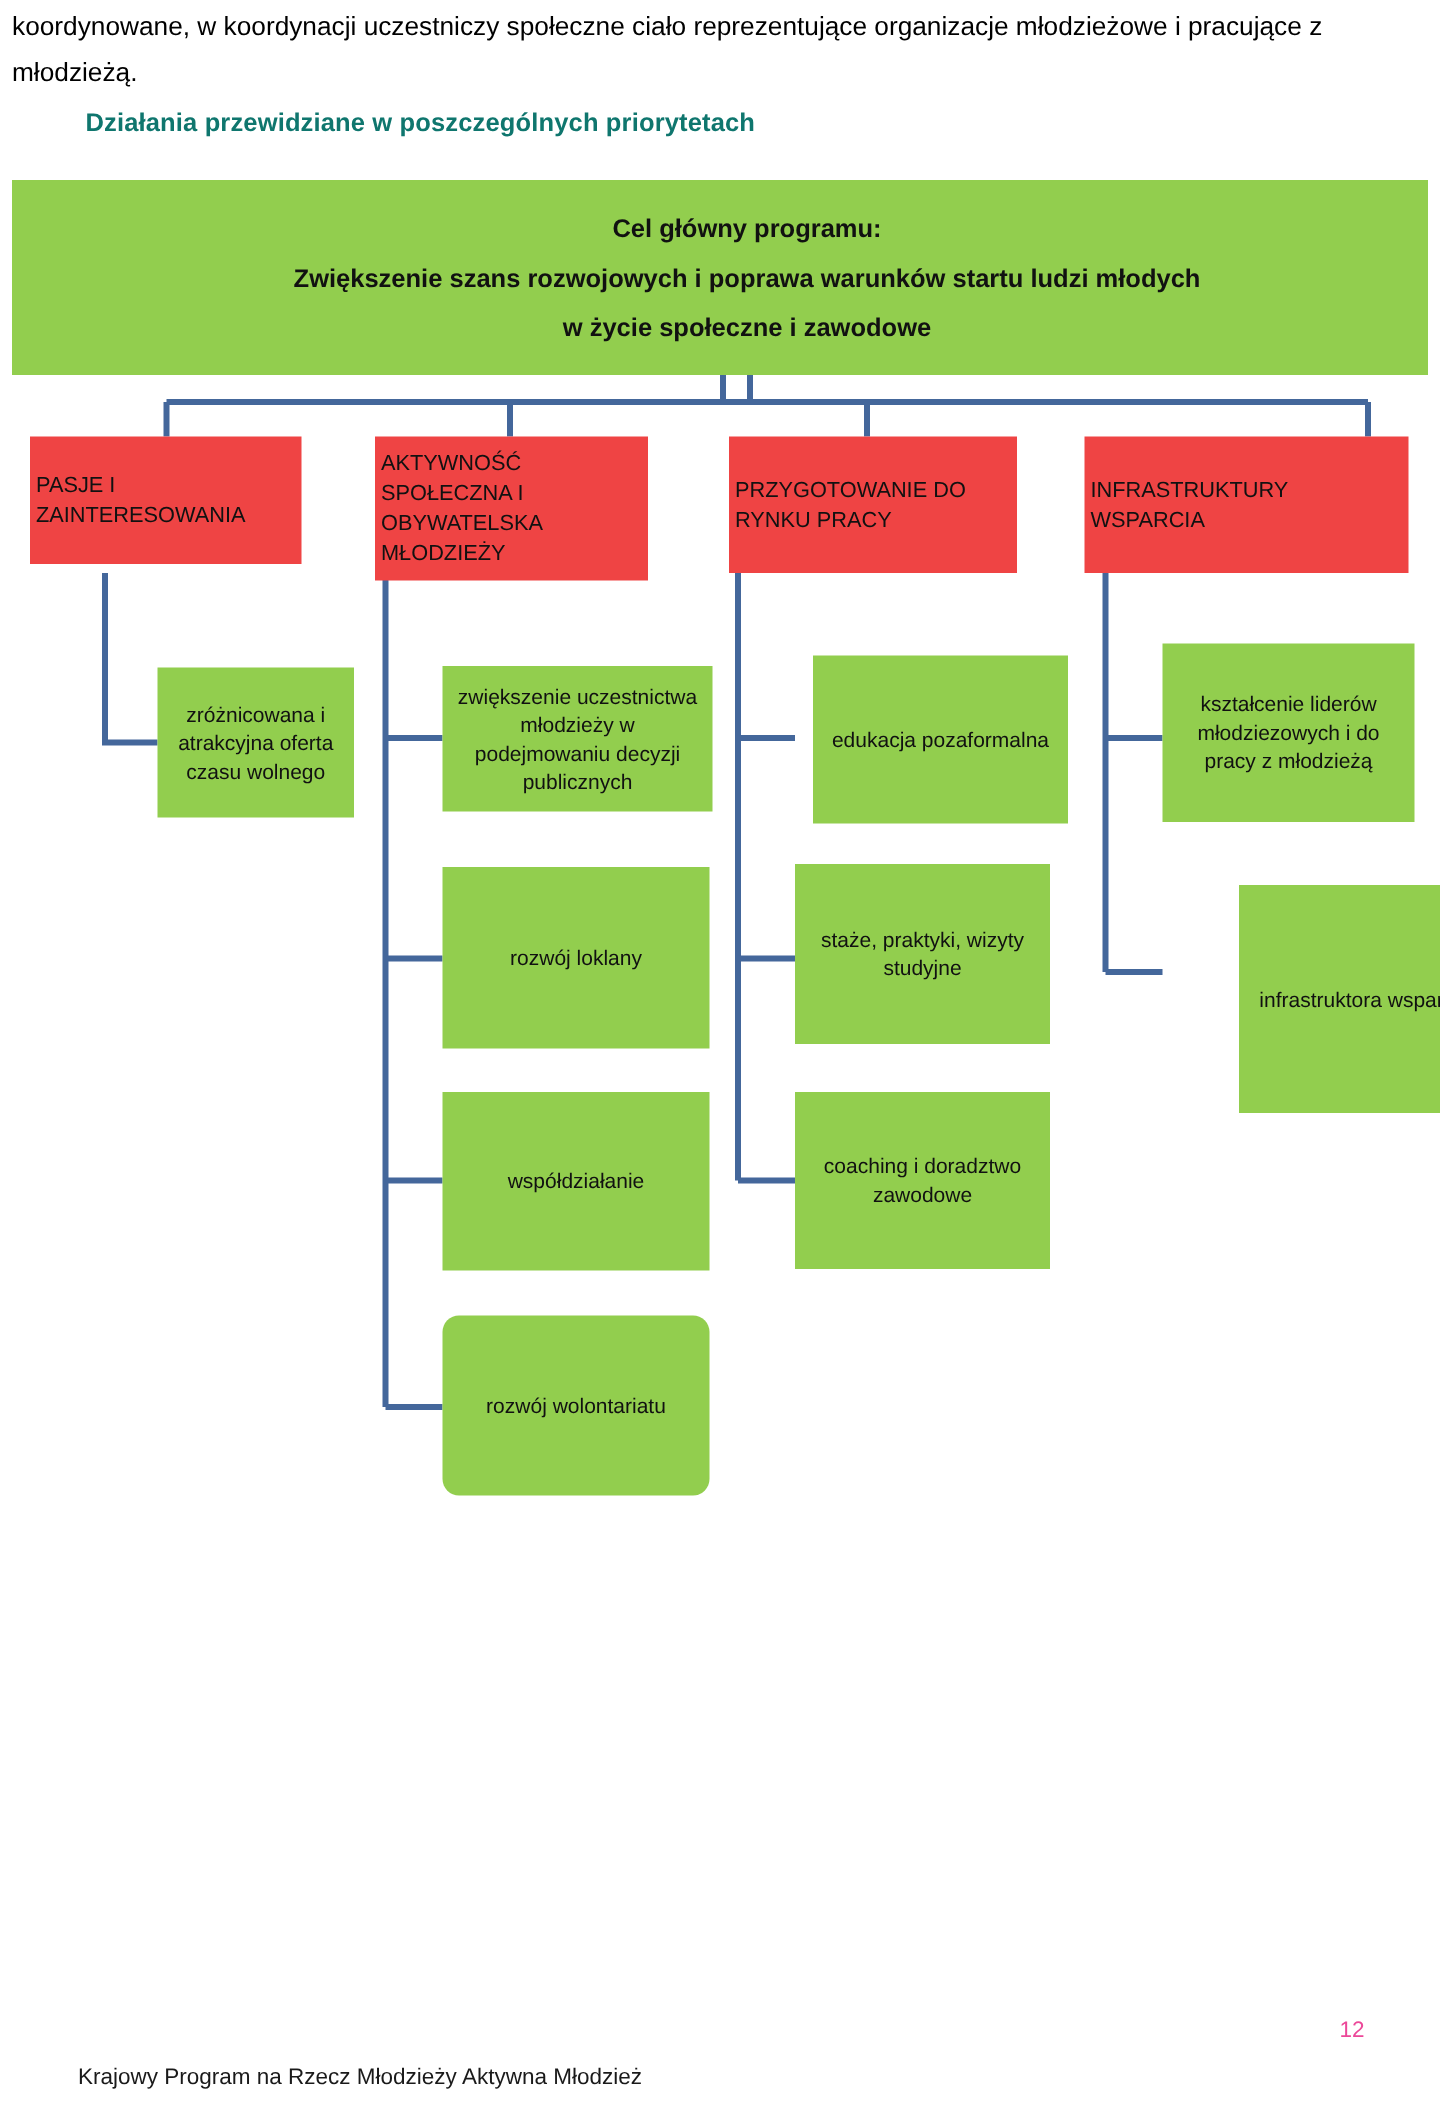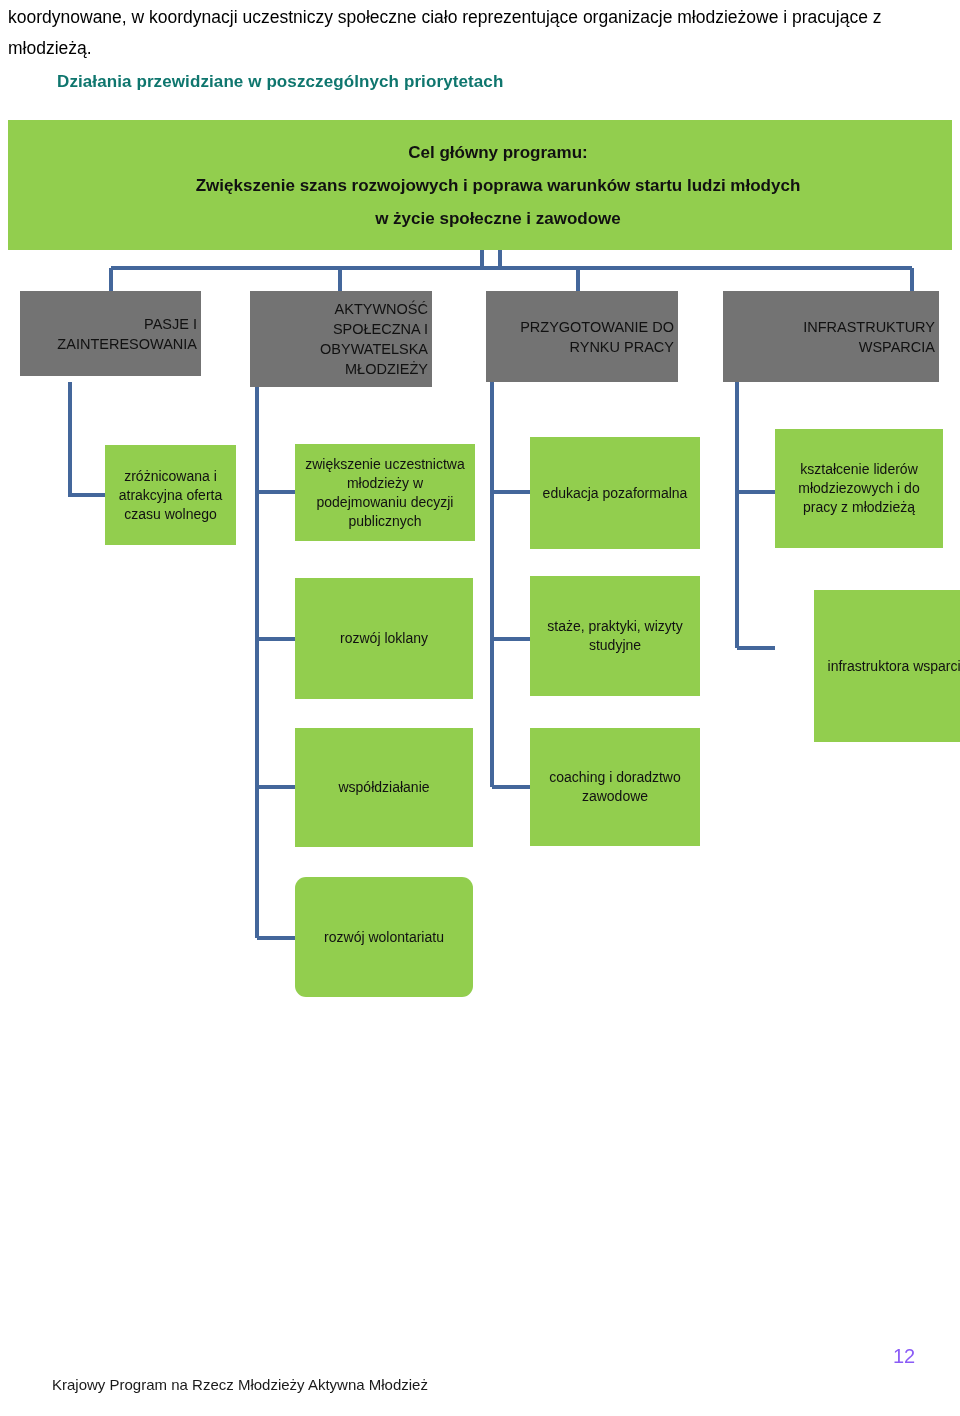--- a/index.html
+++ b/index.html
@@ -70,64 +70,64 @@
   #connectors {
     position: absolute;
     left: 0; top: 0;
     width: 960px; height: 1416px;
     pointer-events: none;
   }
 
   
   .priority-box {
     position: absolute;
-    background: #737373;
+    background: #ef4444;
     color: #111;
     display: flex;
     align-items: center;
     justify-content: center;
-    text-align: right;
+    text-align: left;
     font-size: 14.5px;
     line-height: 20px;
     box-sizing: border-box;
     padding: 2px 4px;
   }
 
   
   .action-box {
     position: absolute;
     background: #92ce4e;
     color: #111;
     display: flex;
     align-items: center;
     justify-content: center;
     text-align: center;
     font-size: 14px;
     line-height: 19px;
     box-sizing: border-box;
     padding: 2px 5px;
   }
-  .action-box.spaced { line-height: 30px; }
+  .action-box.spaced { line-height: 30px; margin-left: 12px; }
 
   
   #footer-title {
     position: absolute;
     left: 40px;
     top: 1376px;
     font-size: 15px;
     color: #1a1a1a;
     white-space: nowrap;
     margin-left: 12px;
   }
   #page-number {
     position: absolute;
     left: 893px;
     top: 1345px;
-    font-size: 20px;
-    color: #8b5cf6;
+    font-size: 15px;
+    color: #ec4899;
   }
 </style>
 </head>
 <body>
 
 <div id="intro-paragraph">
   <span>koordynowane, w koordynacji uczestniczy społeczne ciało reprezentujące organizacje młodzieżowe i pracujące z</span>
   <span class="lastline">młodzieżą.</span>
 </div>
 

